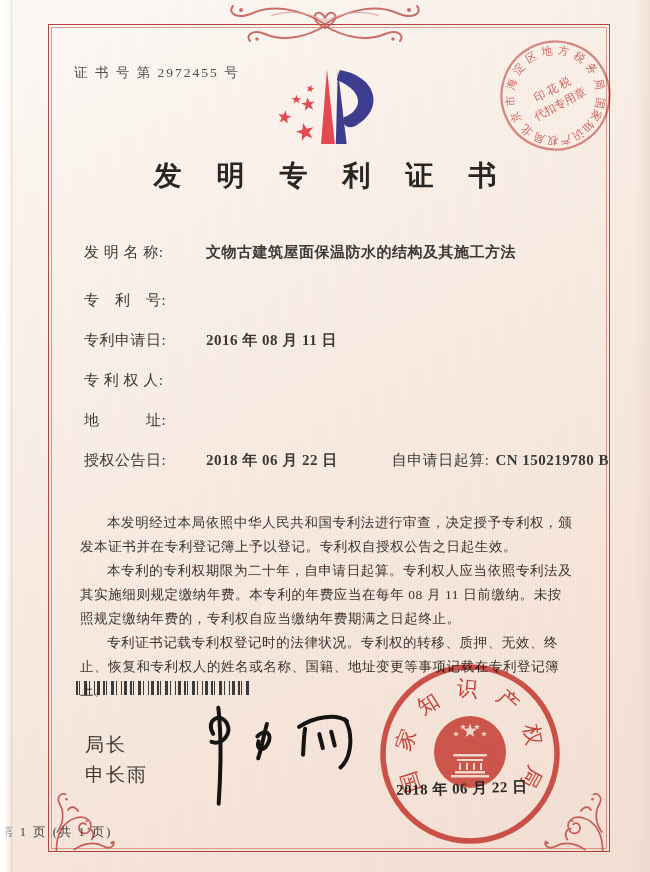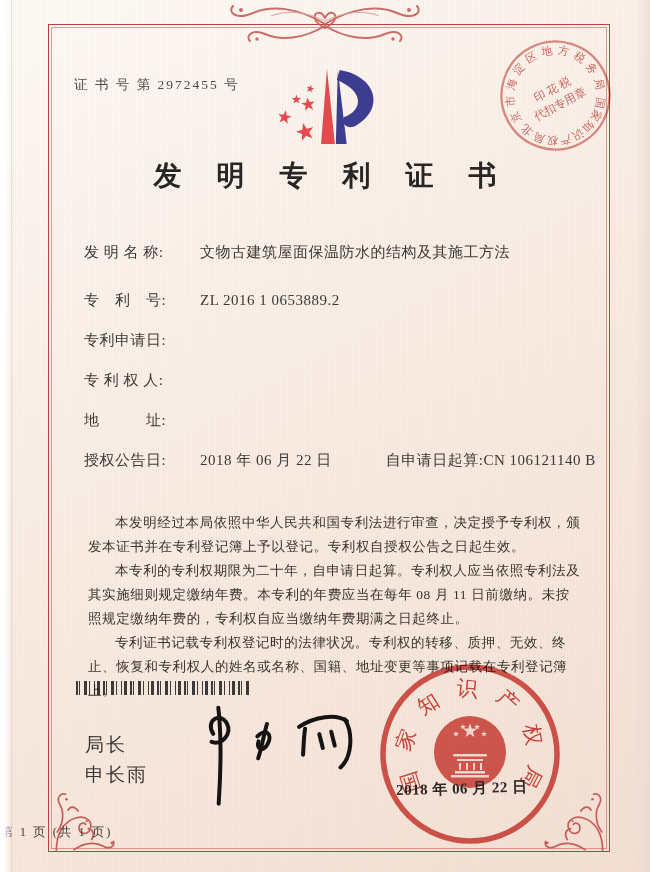--- a/index.html
+++ b/index.html
@@ -23,36 +23,36 @@
     background:linear-gradient(270deg,rgba(233,214,204,.65),rgba(233,214,204,0));}
 
   .frame{position:absolute;left:48px;top:24px;right:40px;bottom:20px;border:1.5px solid #b3453e;}
   .frame::after{content:"";position:absolute;inset:2px;border:1px solid rgba(190,85,76,.55);}
 
   .top-ornament{position:absolute;left:175px;top:1px;width:300px;height:46px;}
   .corner-ornament{position:absolute;width:90px;height:84px;}
   .corner-ornament.left{left:50px;top:769px;transform:scaleX(-1);}
   .corner-ornament.right{left:519px;top:769px;}
 
-  .cert-number{position:absolute;left:74px;top:76px;font-size:13.5px;letter-spacing:2px;color:#4f4c49;}
+  .cert-number{position:absolute;left:74px;top:64px;font-size:13.5px;letter-spacing:2px;color:#4f4c49;}
 
   .logo{position:absolute;left:256px;top:57px;width:138px;height:101px;}
 
   .title{position:absolute;left:0;top:157px;width:100%;text-align:center;
     font-size:28px;font-weight:700;letter-spacing:14px;color:#282624;text-indent:14px;}
 
   .fields{position:absolute;left:84px;top:242px;width:500px;font-size:15px;color:#3b3937;letter-spacing:.5px;}
   .field-row{display:flex;line-height:21px;margin-bottom:19px;white-space:nowrap;gap:20px;}
   .field-row.first{margin-bottom:27px;}
   .field-row.last{margin-bottom:0;align-items:flex-end;}
   .field-label{display:inline-block;min-width:96px;}
-  .field-value{}
+  .field-value{margin-left:6px;font-weight:bold;}
   .pair2{margin-left:34px;display:flex;}
 
-  .body-text{position:absolute;left:88px;top:511px;width:494px;font-size:13.5px;
+  .body-text{position:absolute;left:80px;top:511px;width:494px;font-size:13.5px;
     line-height:1.78;color:#39342f;letter-spacing:.6px;}
   .body-text p{margin:0;text-indent:2em;}
 
   .barcode{position:absolute;left:76px;top:681px;width:174px;height:14px;opacity:.85;
     background:repeating-linear-gradient(90deg,
       #1d1d1d 0 2px,transparent 2px 3px,#1d1d1d 3px 4px,transparent 4px 8px,
       #1d1d1d 8px 11px,transparent 11px 13px,#1d1d1d 13px 14px,transparent 14px 18px,
       #1d1d1d 18px 19px,transparent 19px 21px,#1d1d1d 21px 24px,transparent 24px 27px);}
 
   .director{position:absolute;left:85px;top:730px;font-size:19px;color:#3a3733;line-height:30px;letter-spacing:2px;}
@@ -145,37 +145,37 @@
 
   <div class="title">发 明 专 利 证 书</div>
 
   <div class="fields">
     <div class="field-row first">
       <span class="field-label">发 明 名 称:</span>
       <span class="field-value">文物古建筑屋面保温防水的结构及其施工方法</span>
     </div>
     <div class="field-row">
       <span class="field-label">专　利　号:</span>
-      <span class="field-value">ZL 2016 1 0653889.2</span>
     </div>
     <div class="field-row">
       <span class="field-label">专利申请日:</span>
+      <span class="field-value">2016 年 08 月 11 日</span>
     </div>
     <div class="field-row">
       <span class="field-label">专 利 权 人:</span>
     </div>
     <div class="field-row">
       <span class="field-label">地　　　址:</span>
     </div>
     <div class="field-row last">
       <span class="field-label">授权公告日:</span>
       <span class="field-value">2018 年 06 月 22 日</span>
       <span class="pair2">
         <span class="field-label">自申请日起算:</span>
-        <span class="field-value">CN 106121140 B</span>
+        <span class="field-value">CN 150219780 B</span>
       </span>
     </div>
   </div>
 
   <div class="body-text">
     <p>本发明经过本局依照中华人民共和国专利法进行审查，决定授予专利权，颁发本证书并在专利登记簿上予以登记。专利权自授权公告之日起生效。</p>
     <p>本专利的专利权期限为二十年，自申请日起算。专利权人应当依照专利法及其实施细则规定缴纳年费。本专利的年费应当在每年 08 月 11 日前缴纳。未按照规定缴纳年费的，专利权自应当缴纳年费期满之日起终止。</p>
     <p>专利证书记载专利权登记时的法律状况。专利权的转移、质押、无效、终止、恢复和专利权人的姓名或名称、国籍、地址变更等事项记载在专利登记簿上。</p>
   </div>
 

